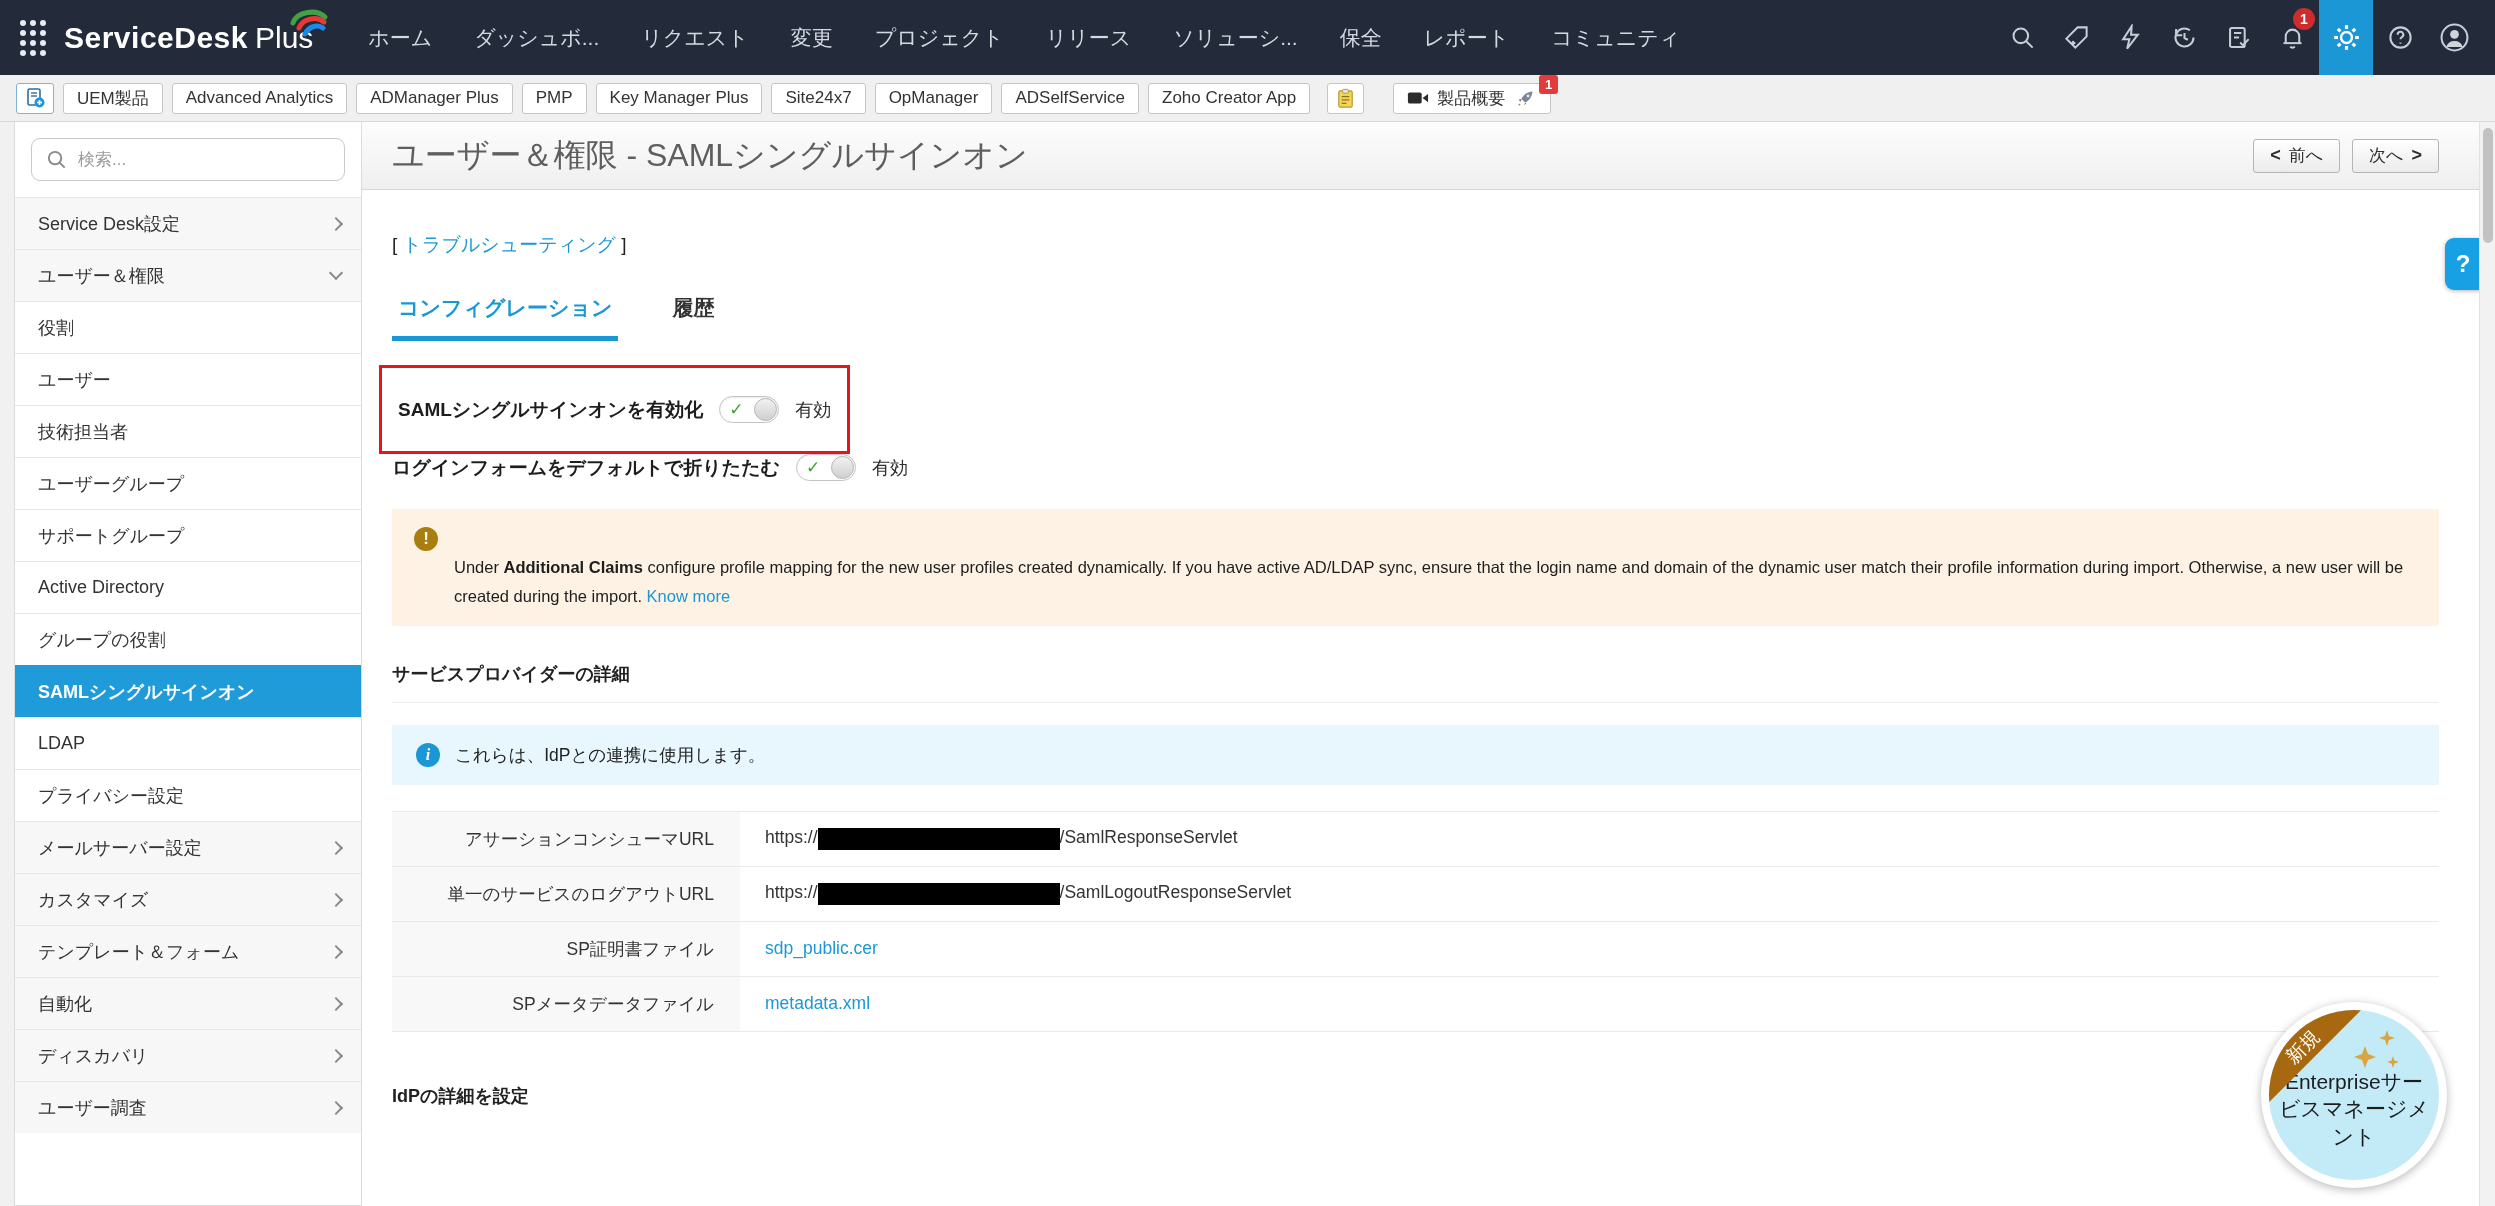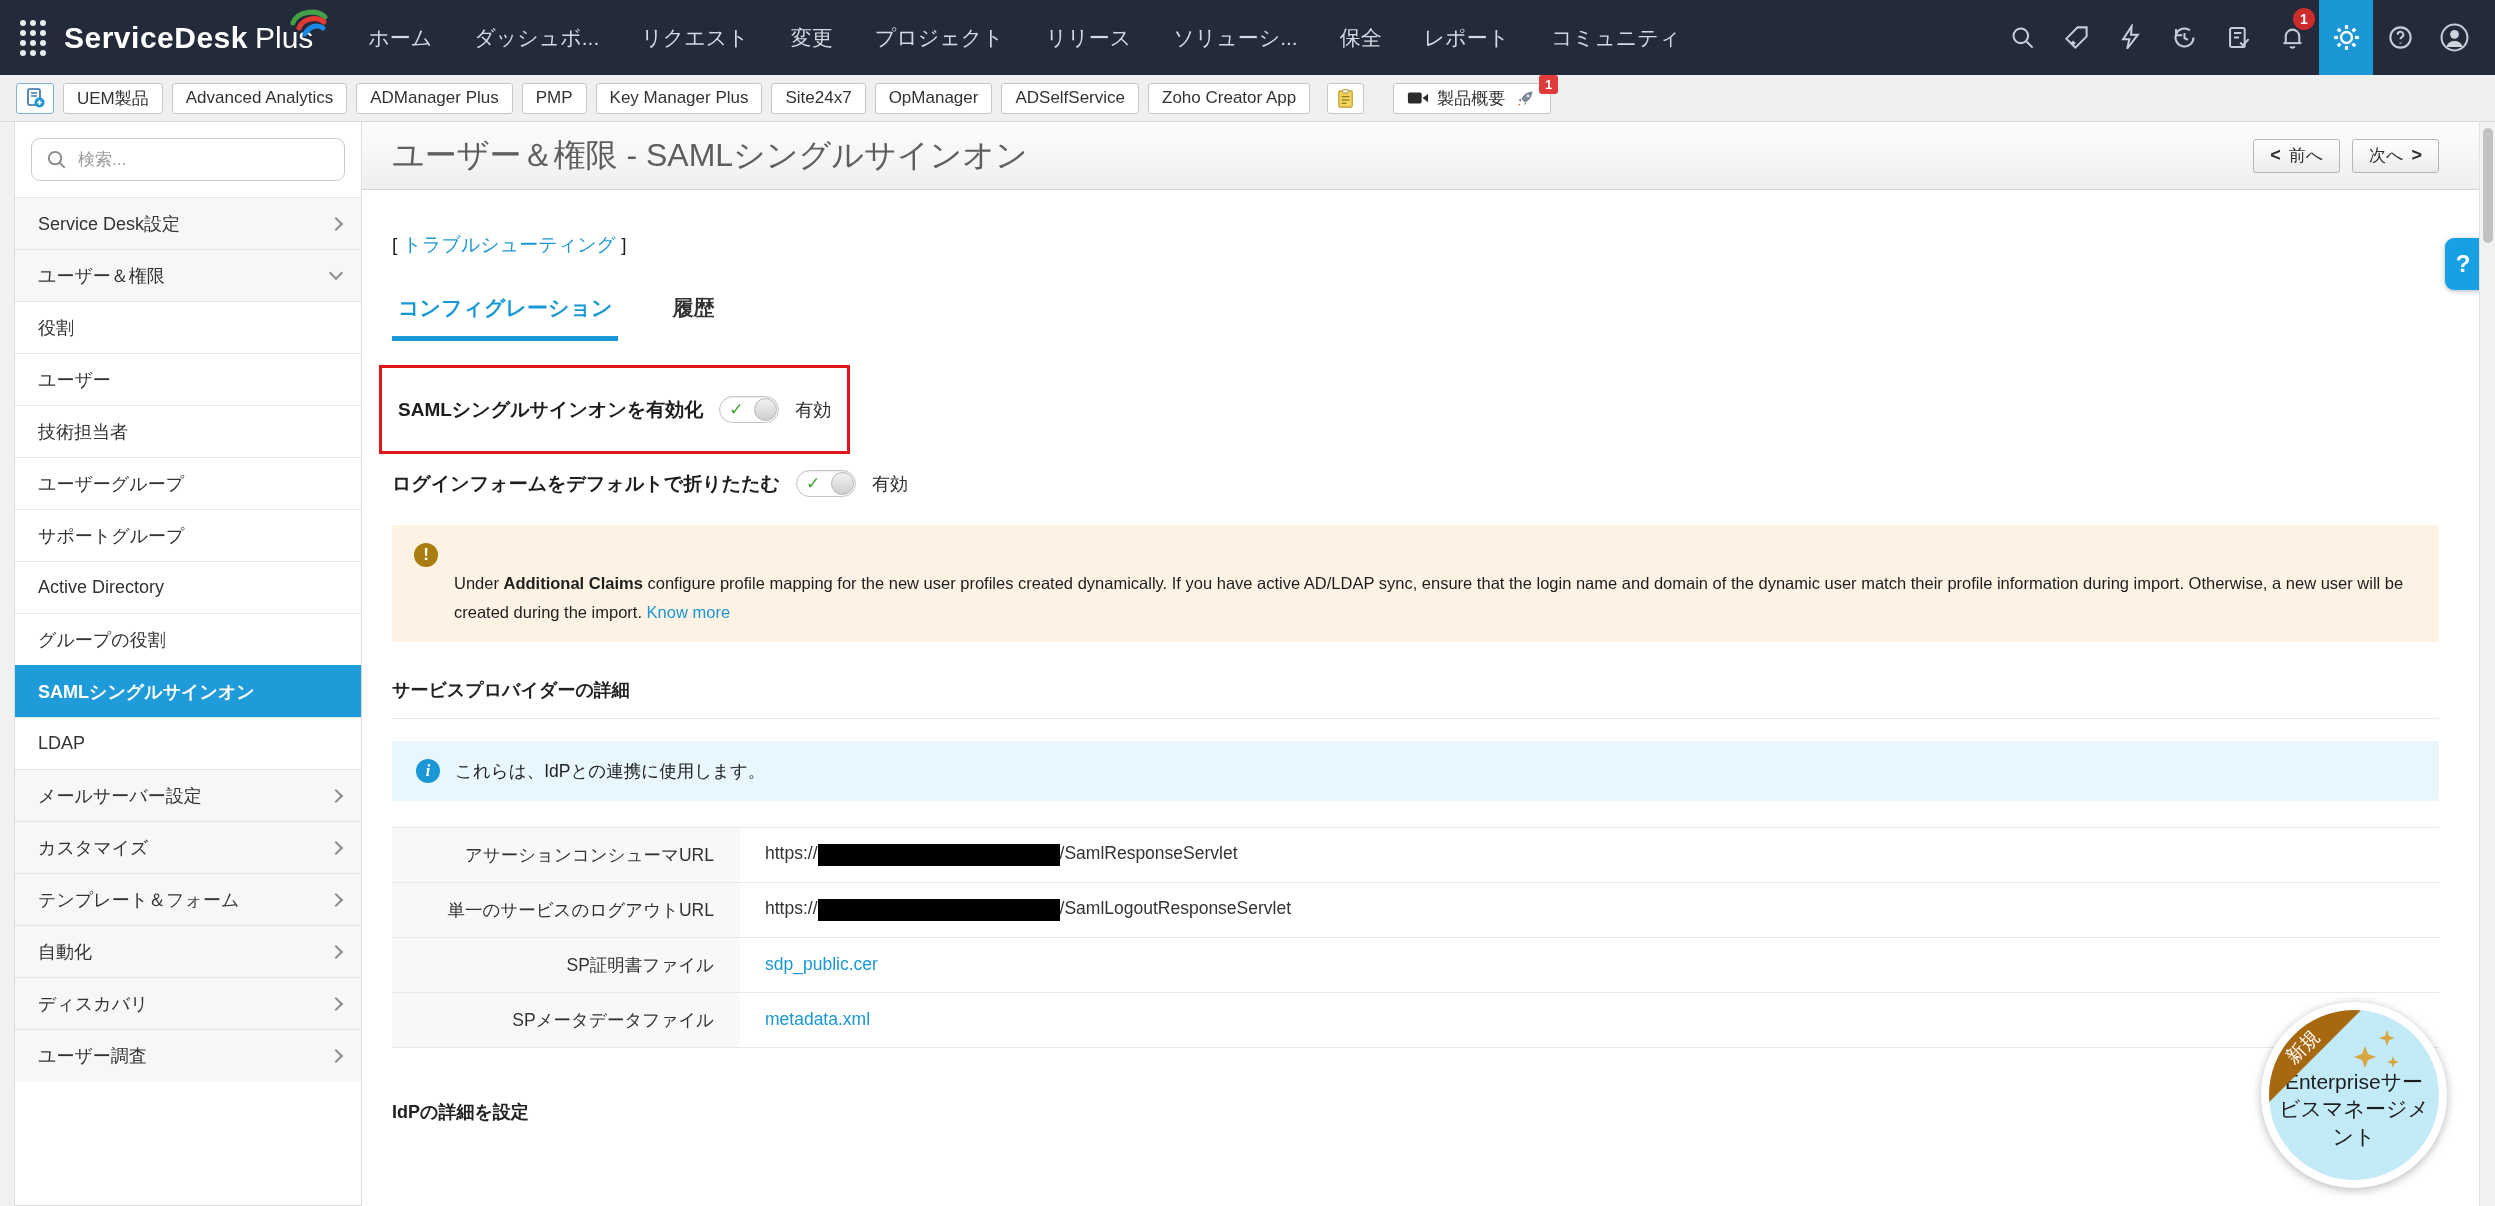--- a/index.html
+++ b/index.html
@@ -72,21 +72,21 @@
   .content { padding:0 40px 0 30px; }
   .troubleshoot { margin-top:42px; font-size:19px; color:#222; }
   .troubleshoot a { color:#1a97d4; text-decoration:none; cursor:pointer; }
 
   .tabs { margin-top:36px; display:flex; gap:48px; }
   .tab { font-size:21px; padding:0 6px 14px 6px; cursor:pointer; color:#333; font-weight:bold; border-bottom:5px solid transparent; }
   .tab.active { color:#1899d5; border-bottom-color:#1899d5; }
 
   .red-annot { display:inline-flex; align-items:center; gap:16px; border:3px solid #e0181c;
     padding:28px 16px; margin:24px 0 0 -13px; }
-  .toggle-row { display:flex; align-items:center; gap:16px; margin-top:16px; }
+  .toggle-row { display:flex; align-items:center; gap:16px; }
   .tgl-label { font-size:19px; font-weight:bold; color:#1d1d1d; white-space:nowrap; }
   .toggle { width:60px; height:27px; border-radius:14px; background:#fff; border:1px solid #c3c3c3;
     position:relative; display:flex; align-items:center; cursor:pointer; box-shadow:inset 0 1px 2px rgba(0,0,0,.08); }
   .toggle .check { color:#3da32e; font-size:17px; font-weight:bold; margin-left:9px; line-height:1; }
   .toggle .knob { position:absolute; right:1px; top:1px; width:23px; height:23px; border-radius:50%;
     background:linear-gradient(#f2f2f2,#cfcfcf); border:1px solid #b5b5b5; }
   .tgl-status { font-size:18px; color:#2e2e2e; }
 
   .warnbox { margin-top:28px; background:#fdf2e3; padding:15px 22px; display:flex; gap:16px; border-radius:2px; }
   .warn-ic { flex:none; width:24px; height:24px; border-radius:50%; background:#a97d10; color:#fff; font-weight:bold;
@@ -331,20 +331,23 @@
       <span class="lbl">Active Directory</span>
     </div>
     <div class="side-item sub">
       <span class="lbl">グループの役割</span>
     </div>
     <div class="side-item sub selected">
       <span class="lbl">SAMLシングルサインオン</span>
     </div>
     <div class="side-item sub">
       <span class="lbl">LDAP</span>
+    </div>
+    <div class="side-item sub">
+      <span class="lbl">プライバシー設定</span>
     </div>
     <div class="side-item section">
       <span class="lbl">メールサーバー設定</span>
         <span class="chev r"></span>
     </div>
     <div class="side-item section">
       <span class="lbl">カスタマイズ</span>
         <span class="chev r"></span>
     </div>
     <div class="side-item section">

